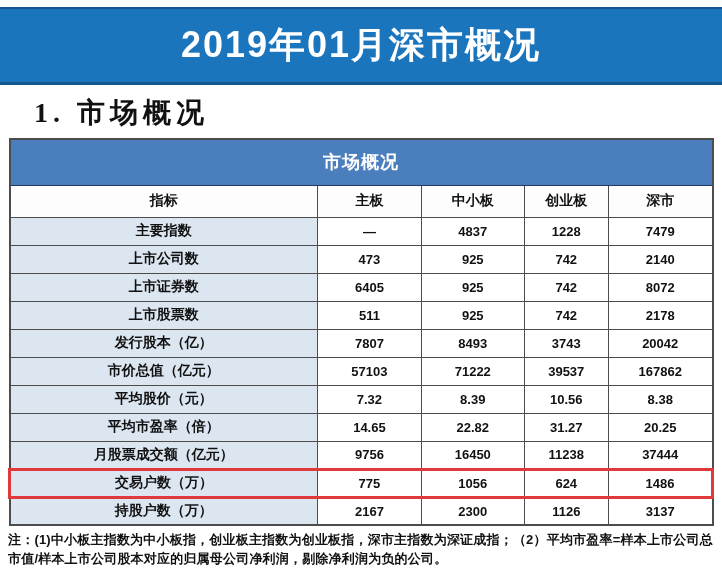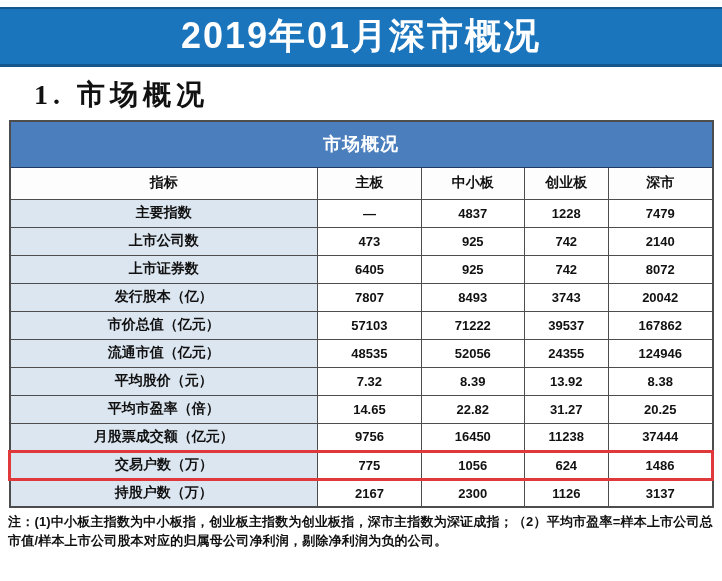--- a/index.html
+++ b/index.html
@@ -14,21 +14,21 @@
     --text-color:#111111;
   }
   *{box-sizing:border-box;}
   html,body{margin:0;padding:0;}
   body{
     width:722px;height:581px;background:#ffffff;overflow:hidden;
     font-family:"Liberation Sans","DejaVu Sans",sans-serif;
     color:var(--text-color);
   }
   .banner{
-    margin-top:7px;height:60px;width:722px;
+    margin-top:7px;height:78px;width:722px;
     background:var(--banner-bg);
     border-top:2px solid var(--banner-edge);
     border-bottom:3px solid var(--banner-edge);
     display:flex;align-items:center;justify-content:center;
   }
   .banner-title{
     color:#ffffff;font-size:36px;font-weight:bold;letter-spacing:2px;
   }
   .section-heading{
     margin:9px 0 6px 34px;
@@ -114,45 +114,45 @@
         <td>2140</td>
       </tr>
       <tr class="data">
         <td class="lbl">上市证券数</td>
         <td>6405</td>
         <td>925</td>
         <td>742</td>
         <td>8072</td>
       </tr>
       <tr class="data">
+        <td class="lbl">上市股票数</td>
+        <td>511</td>
+        <td>925</td>
+        <td>742</td>
+        <td>2178</td>
+      </tr>
+      <tr class="data">
         <td class="lbl">发行股本（亿）</td>
         <td>7807</td>
         <td>8493</td>
         <td>3743</td>
         <td>20042</td>
       </tr>
       <tr class="data">
         <td class="lbl">市价总值（亿元）</td>
         <td>57103</td>
         <td>71222</td>
         <td>39537</td>
         <td>167862</td>
       </tr>
       <tr class="data">
-        <td class="lbl">流通市值（亿元）</td>
-        <td>48535</td>
-        <td>52056</td>
-        <td>24355</td>
-        <td>124946</td>
-      </tr>
-      <tr class="data">
         <td class="lbl">平均股价（元）</td>
         <td>7.32</td>
         <td>8.39</td>
-        <td>13.92</td>
+        <td>10.56</td>
         <td>8.38</td>
       </tr>
       <tr class="data">
         <td class="lbl">平均市盈率（倍）</td>
         <td>14.65</td>
         <td>22.82</td>
         <td>31.27</td>
         <td>20.25</td>
       </tr>
       <tr class="data">

